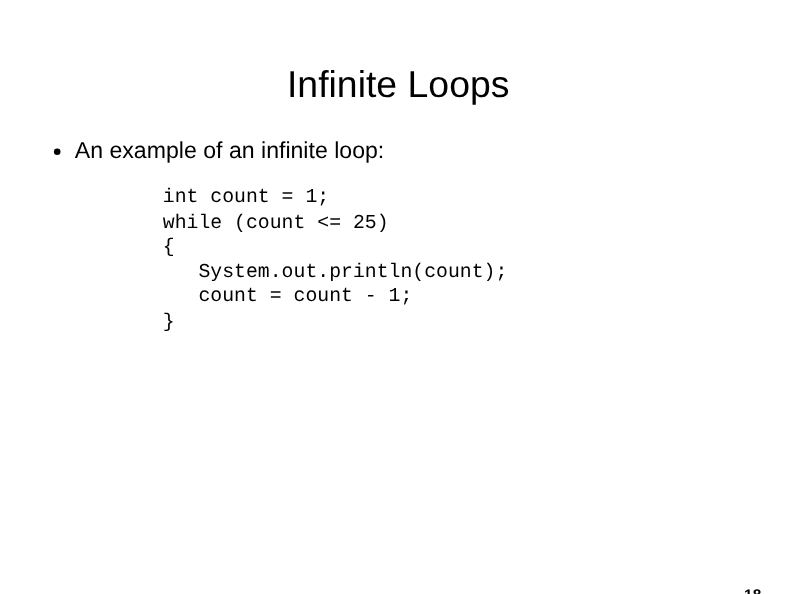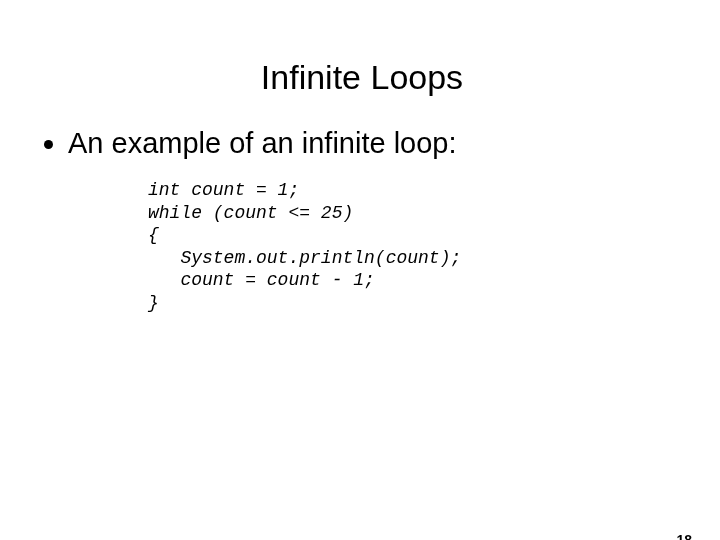--- a/index.html
+++ b/index.html
@@ -26,31 +26,30 @@
     text-align: center;
     margin: 6px 0 28px 0;
     font-weight: normal;
   }
   ul.bullets {
     list-style-type: disc;
     margin: 0;
     padding-left: 28px;
   }
   ul.bullets > li {
-    font-size: 29px;
+    font-size: 21px;
     line-height: 1.25;
     margin-bottom: 18px;
   }
   .code-block {
     font-family: "Courier New", Courier, monospace;
     font-size: 18px;
     line-height: 1.25;
     white-space: pre;
     margin: 14px 0 28px 108px;
-    font-style: italic;
   }
   .page-num {
     position: absolute;
     right: 28px;
     bottom: 24px;
     font-size: 14px;
     color: #000;
     font-weight: bold;
   }
 </style>

